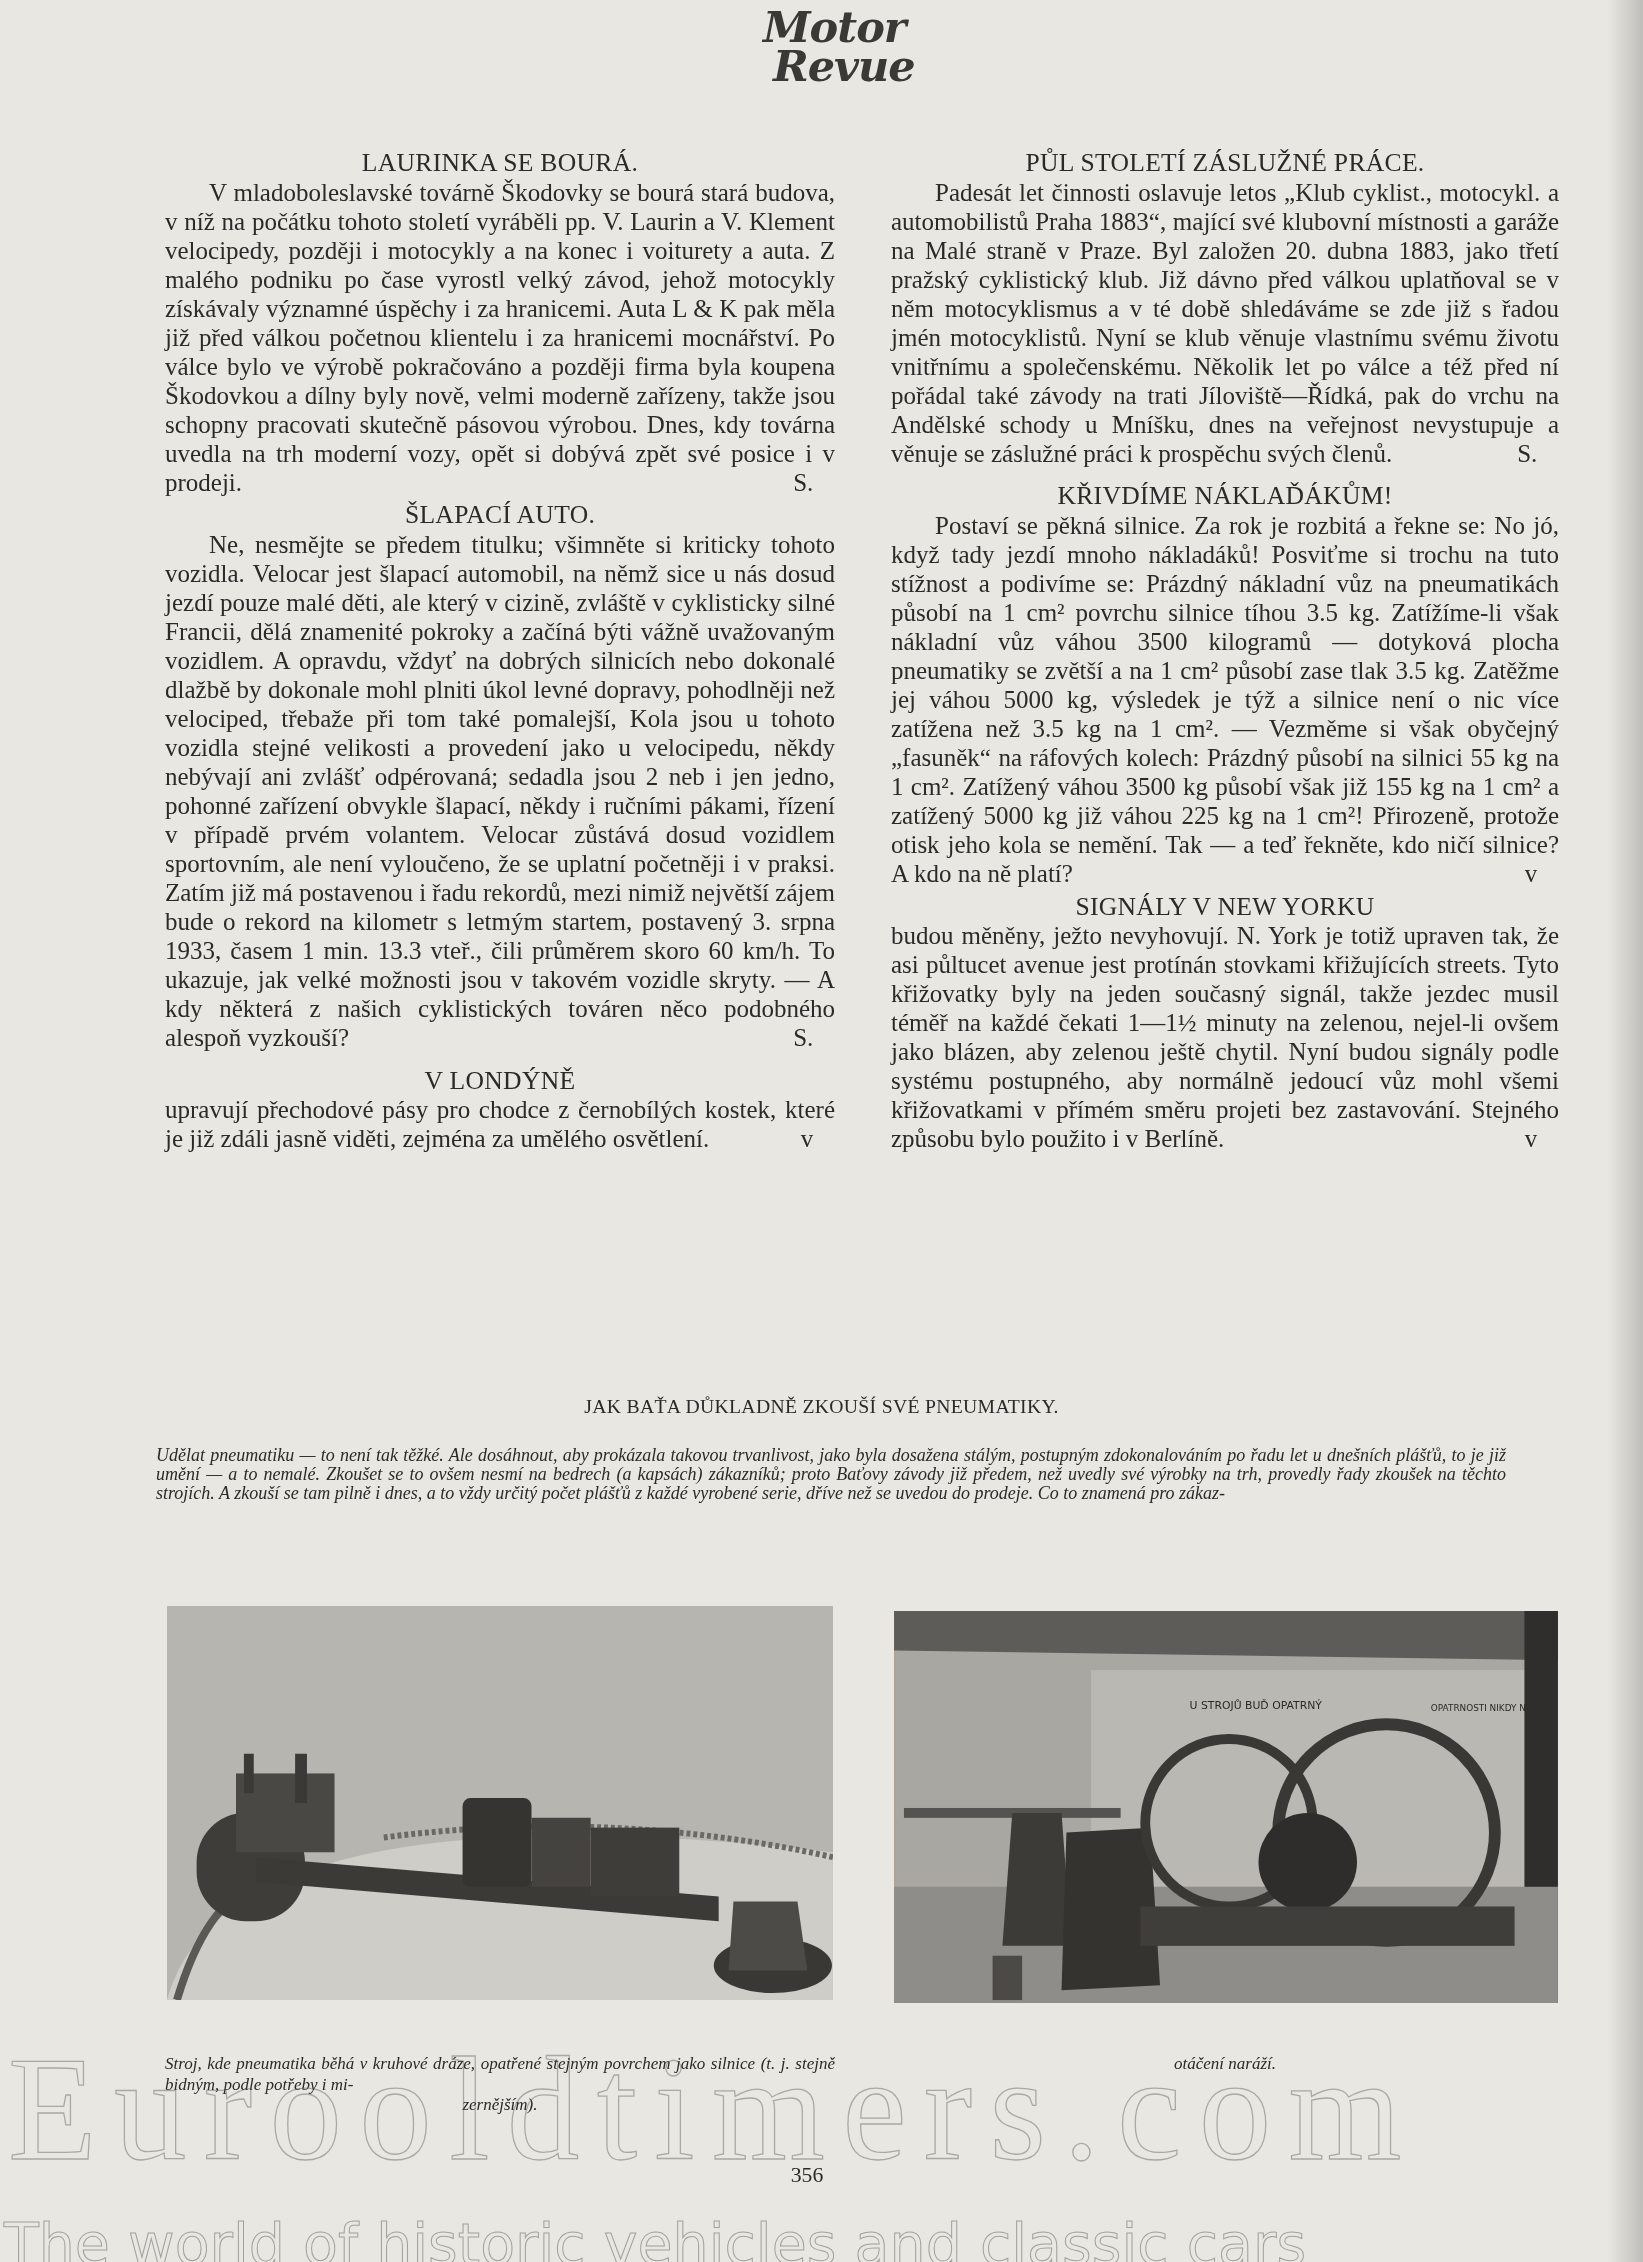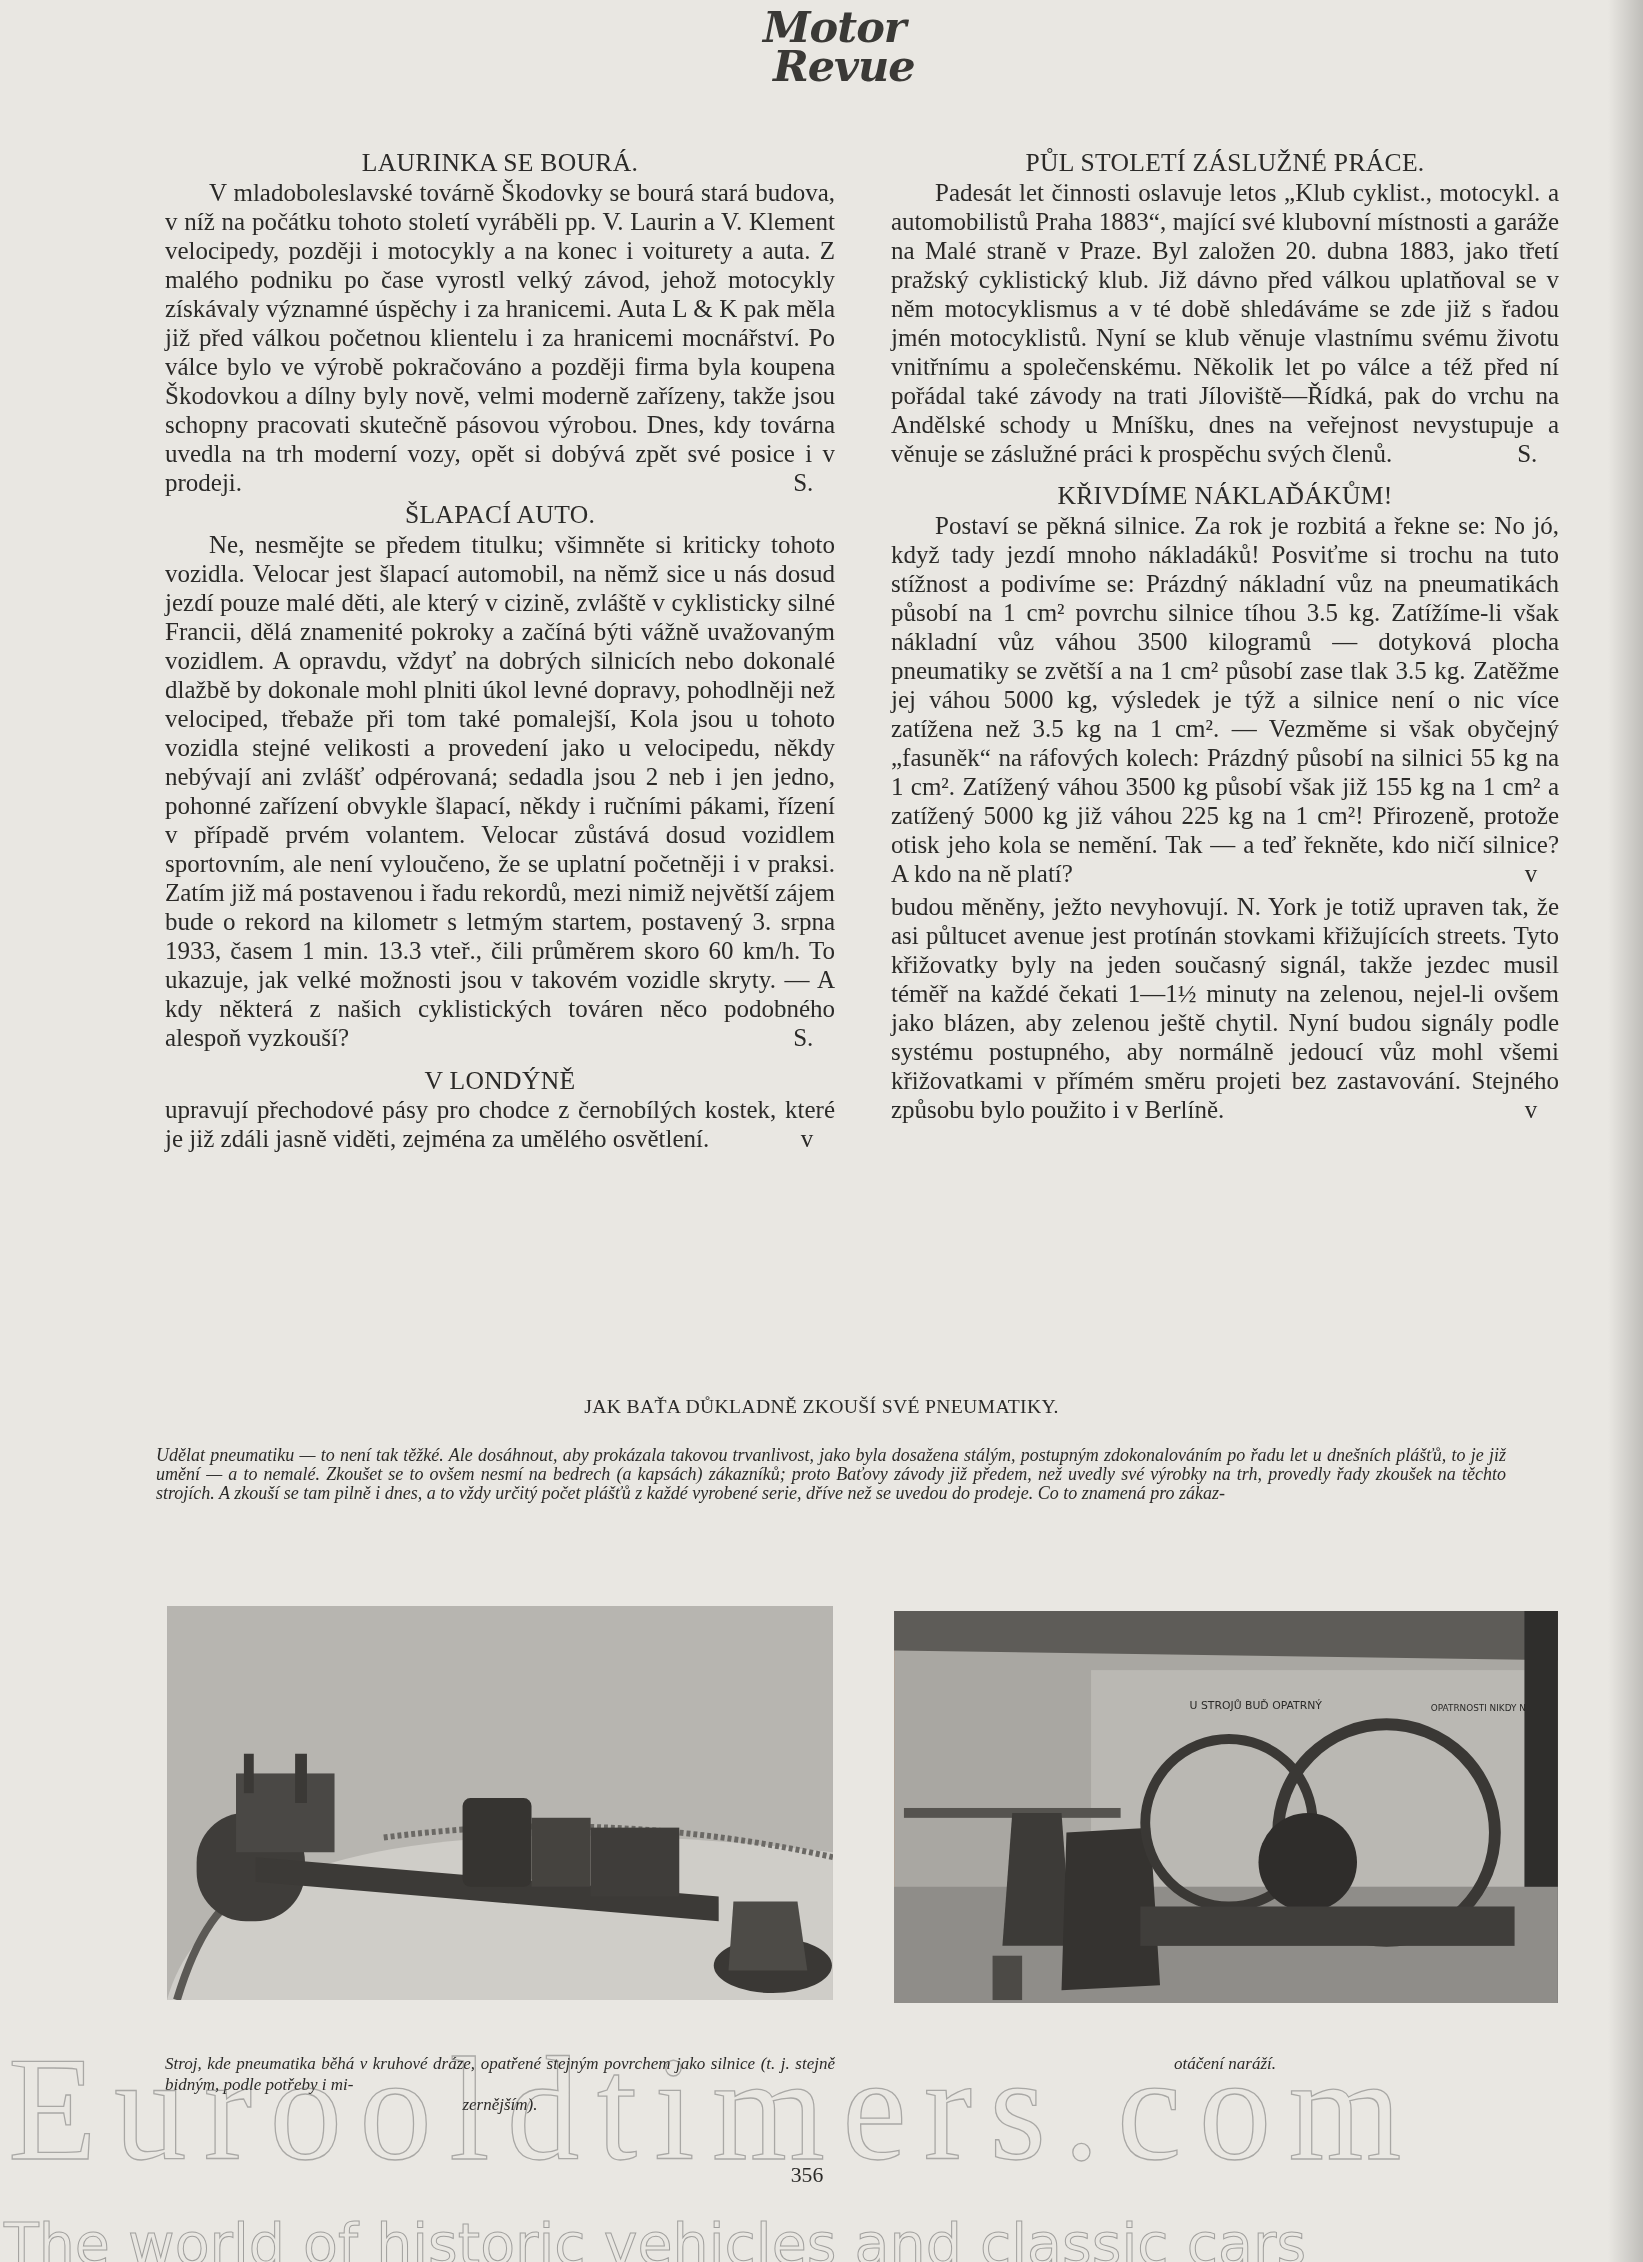--- a/index.html
+++ b/index.html
@@ -85,20 +85,21 @@
     <h2 class="heading">PŮL STOLETÍ ZÁSLUŽNÉ PRÁCE.</h2>
     <p class="para"><span>Padesát let činnosti oslavuje letos „Klub cyklist., motocykl. a automobilistů Praha 1883“, mající své klubovní místnosti a garáže na Malé straně v Praze. Byl založen 20. dubna 1883, jako třetí pražský cyklistický klub. Již dávno před válkou uplatňoval se v něm motocyklismus a v té době shledáváme se zde již s řadou jmén motocyklistů. Nyní se klub věnuje vlastnímu svému životu vnitřnímu a společenskému. Několik let po válce a též před ní pořádal také závody na trati Jíloviště—Řídká, pak do vrchu na Andělské schody u Mníšku, dnes na veřejnost nevystupuje a věnuje se záslužné práci k prospěchu svých členů.</span> <span class="sign">S.</span></p>
   </div>
   <div class="gap2"></div>
   <div>
     <h2 class="heading">KŘIVDÍME NÁKLAĎÁKŮM!</h2>
     <p class="para"><span>Postaví se pěkná silnice. Za rok je rozbitá a řekne se: No jó, když tady jezdí mnoho nákladáků! Posviťme si trochu na tuto stížnost a podivíme se: Prázdný nákladní vůz na pneumatikách působí na 1 cm² povrchu silnice tíhou 3.5 kg. Zatížíme-li však nákladní vůz váhou 3500 kilogramů — dotyková plocha pneumatiky se zvětší a na 1 cm² působí zase tlak 3.5 kg. Zatěžme jej váhou 5000 kg, výsledek je týž a silnice není o nic více zatížena než 3.5 kg na 1 cm². — Vezměme si však obyčejný „fasuněk“ na ráfových kolech: Prázdný působí na silnici 55 kg na 1 cm². Zatížený váhou 3500 kg působí však již 155 kg na 1 cm² a zatížený 5000 kg již váhou 225 kg na 1 cm²! Přirozeně, protože otisk jeho kola se nemění. Tak — a teď řekněte, kdo ničí silnice? A kdo na ně platí?</span> <span class="sign">v</span></p>
   </div>
   <div class="gap"></div>
   <div>
+    <h2 class="heading">SIGNÁLY V NEW YORKU</h2>
     <p class="para noindent"><span>budou měněny, ježto nevyhovují. N. York je totiž upraven tak, že asi půltucet avenue jest protínán stovkami křižujících streets. Tyto křižovatky byly na jeden současný signál, takže jezdec musil téměř na každé čekati 1—1½ minuty na zelenou, nejel-li ovšem jako blázen, aby zelenou ještě chytil. Nyní budou signály podle systému postupného, aby normálně jedoucí vůz mohl všemi křižovatkami v přímém směru projeti bez zastavování. Stejného způsobu bylo použito i v Berlíně.</span> <span class="sign">v</span></p>
   </div>
 </div>
 
 <div class="feature-title">JAK BAŤA DŮKLADNĚ ZKOUŠÍ SVÉ PNEUMATIKY.</div>
 <div class="intro">
   <span>Udělat pneumatiku — to není tak těžké. Ale dosáhnout, aby prokázala takovou trvanlivost, jako byla dosažena stálým, postupným zdokonalováním po řadu let u dnešních plášťů, to je již umění — a to nemalé. Zkoušet se to ovšem nesmí na bedrech (a kapsách) zákazníků; proto Baťovy závody již předem, než uvedly své výrobky na trh, provedly řady zkoušek na těchto strojích. A zkouší se tam pilně i dnes, a to vždy určitý počet plášťů z každé vyrobené serie, dříve než se uvedou do prodeje. Co to znamená pro zákaz-</span>
 </div>
 
 <div class="photo p1" title="Tire testing machine running on a circular track">

